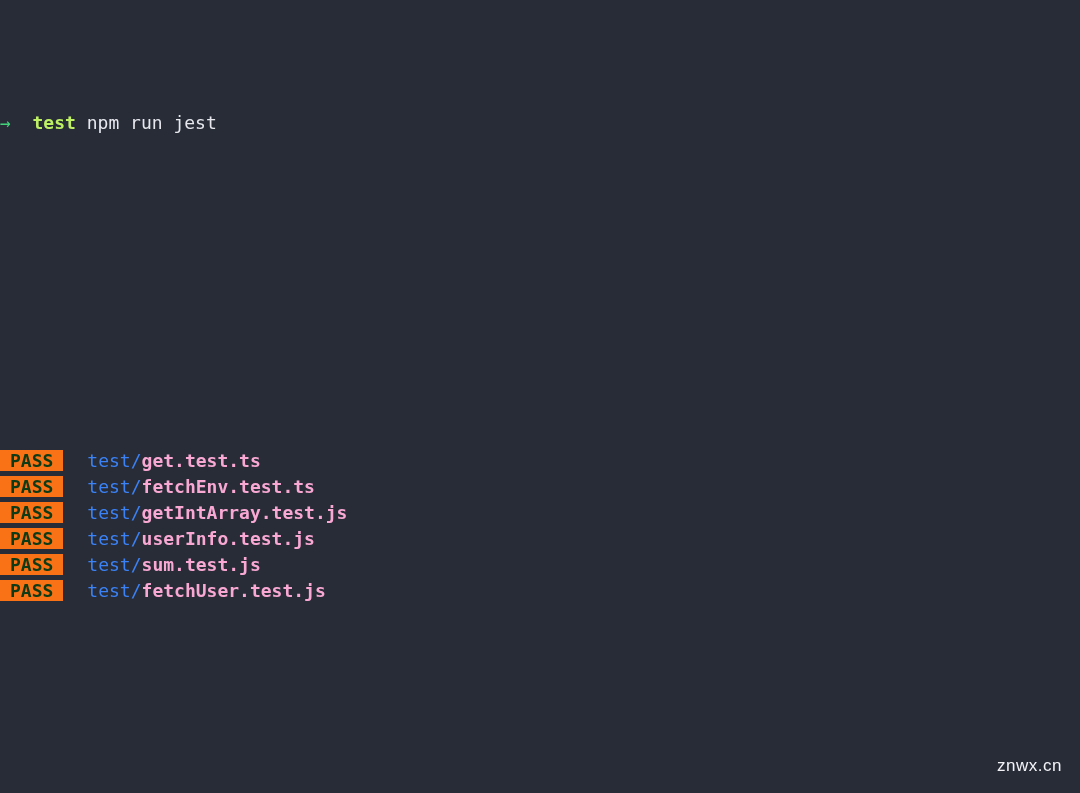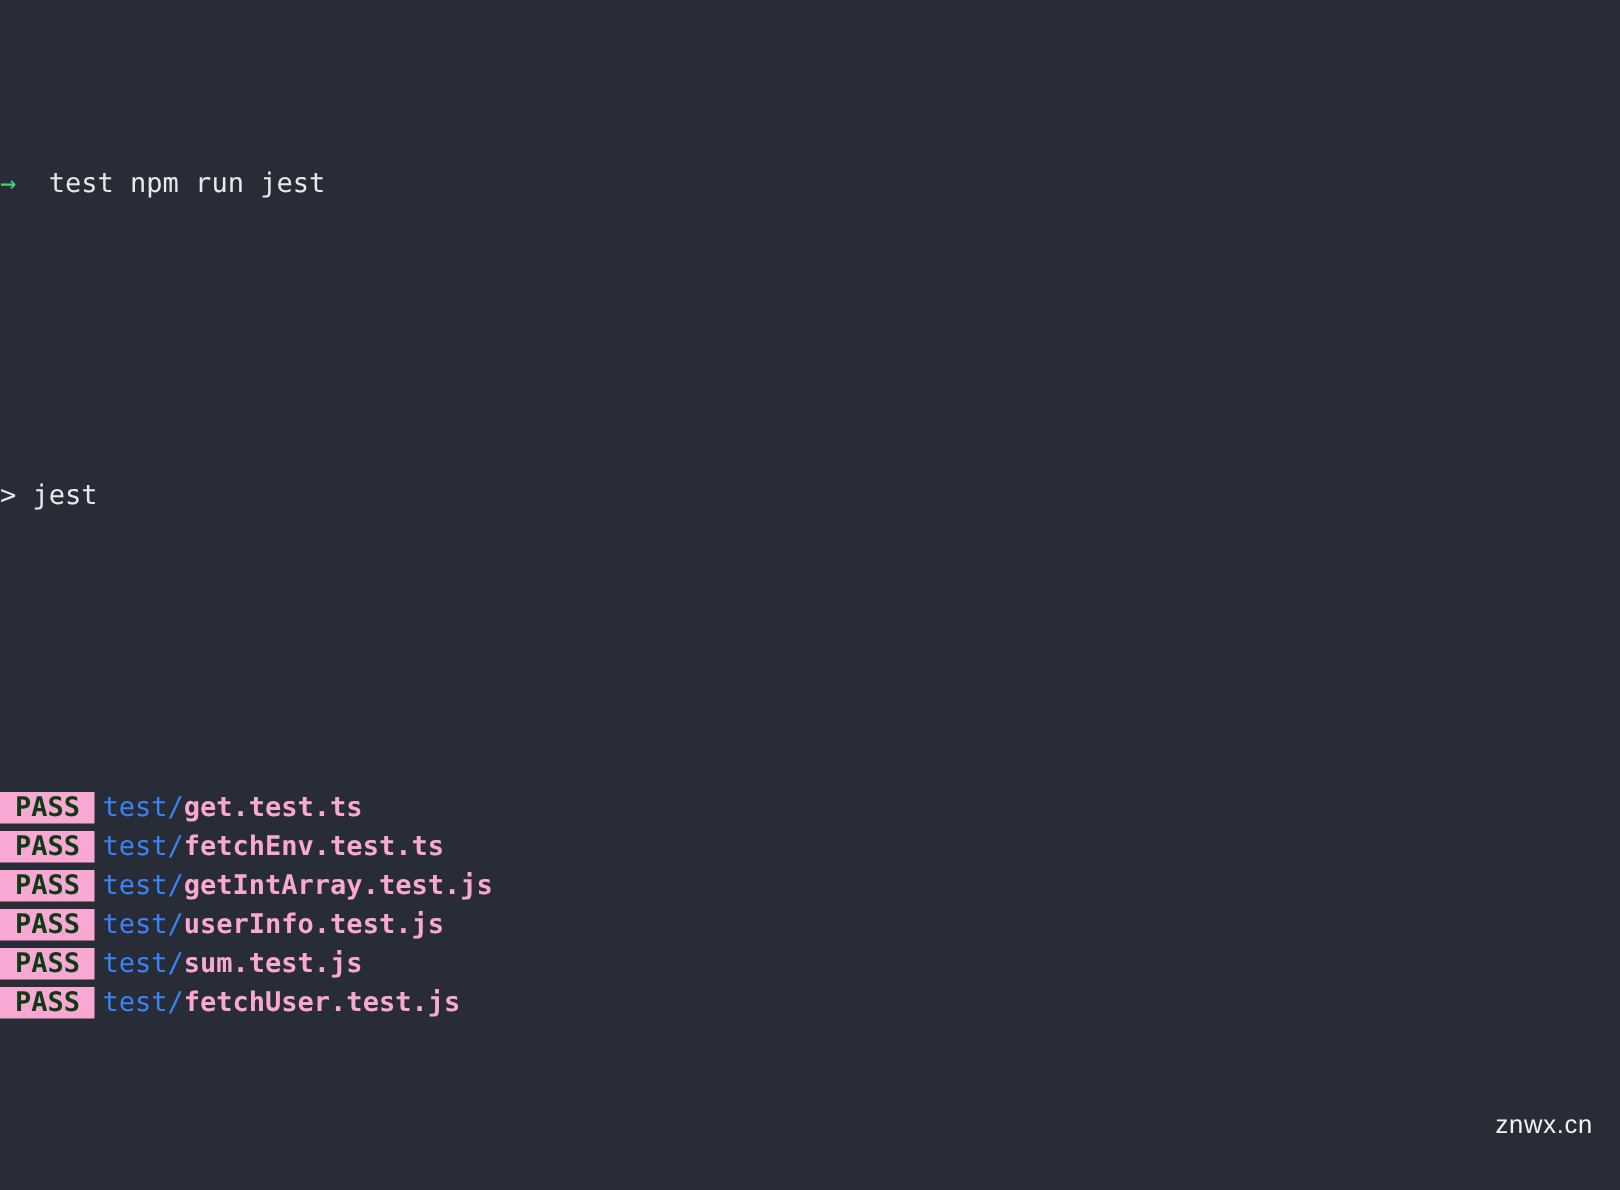--- a/index.html
+++ b/index.html
@@ -20,56 +20,55 @@
   .term {
     position: relative;
     padding: 6px 0 0 0;
     white-space: pre;
   }
   .line { white-space: pre; height: 26px; }
   .blank { height: 26px; }
 
   
   .c-green      { color: #43d17a; }
-  .c-teal-b     { color: #e5e5e5; font-weight: normal; }
+  .c-teal-b     { color: #bef264; font-weight: bold; }
   .c-white      { color: #e6e8ee; }
   .c-white-b    { color: #f9a8d4; font-weight: bold; }
   .c-dim        { color: #3b82f6; }
 
   .pass-badge {
-    background: #f9a8d4;
+    background: #f97316;
     color: #0e3a15;
     font-weight: bold;
     padding: 0 10px;
-    margin-right: 5px;
+    margin-right: 24px;
   }
   .pass-row { height: 26px; white-space: pre; display: block; }
 
   .watermark {
     position: absolute;
     right: 18px;
-    bottom: 30px;
+    bottom: 14px;
     color: #f2f3f7;
     font-family: "Liberation Sans", sans-serif;
     font-size: 17px;
     font-weight: 500;
     letter-spacing: 0.5px;
   }
 </style>
 </head>
 <body>
 
 <div class="term">
 
   
   <div class="line"><span class="c-green">→</span><span class="c-white">  </span><span class="c-teal-b">test</span><span class="c-white"> </span><span class="c-white">npm run jest</span></div>
 
   <div class="blank"></div>
 
-  <div class="line c-white">&gt; jest</div>
 
   <div class="blank"></div>
 
   <div id="pass-list"><div class="pass-row"><span class="pass-badge">PASS</span><span class="c-dim">test/</span><span class="c-white-b">get.test.ts</span></div><div class="pass-row"><span class="pass-badge">PASS</span><span class="c-dim">test/</span><span class="c-white-b">fetchEnv.test.ts</span></div><div class="pass-row"><span class="pass-badge">PASS</span><span class="c-dim">test/</span><span class="c-white-b">getIntArray.test.js</span></div><div class="pass-row"><span class="pass-badge">PASS</span><span class="c-dim">test/</span><span class="c-white-b">userInfo.test.js</span></div><div class="pass-row"><span class="pass-badge">PASS</span><span class="c-dim">test/</span><span class="c-white-b">sum.test.js</span></div><div class="pass-row"><span class="pass-badge">PASS</span><span class="c-dim">test/</span><span class="c-white-b">fetchUser.test.js</span></div></div>
 
   
 
   
 
   

